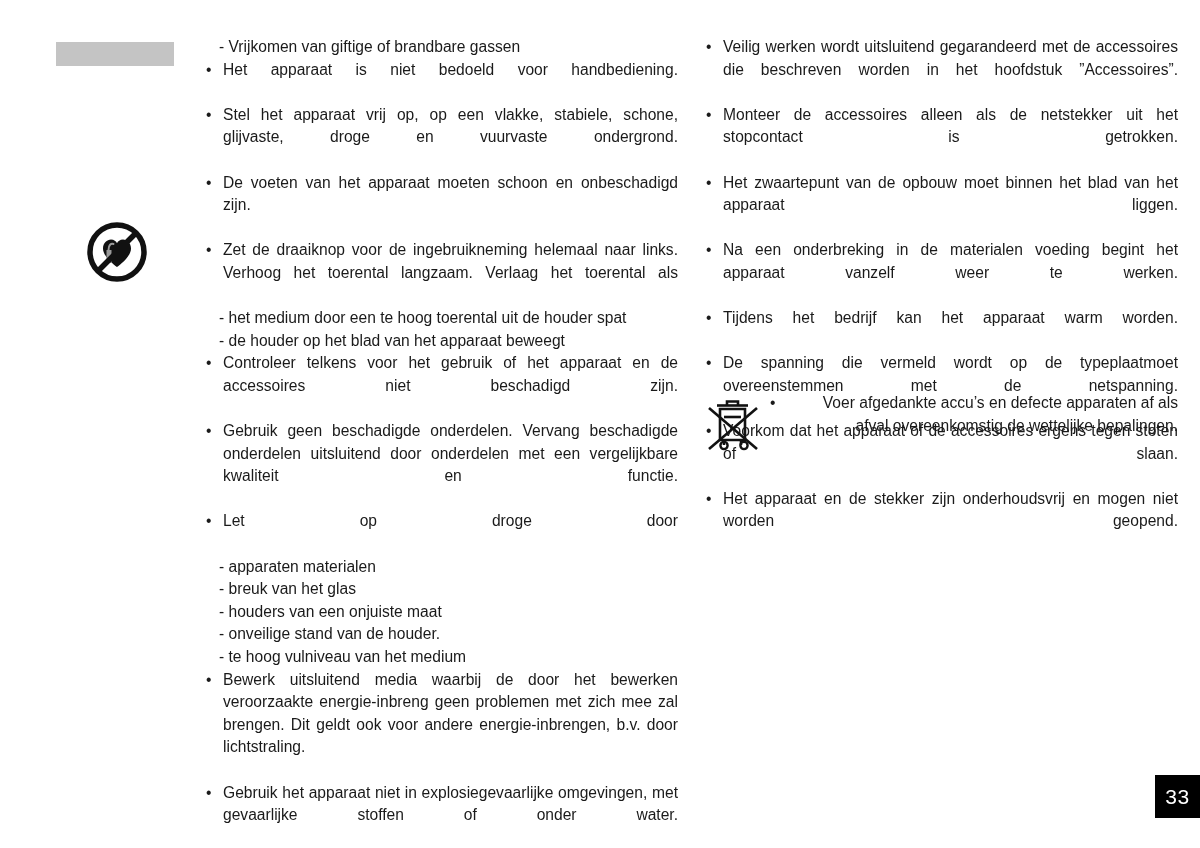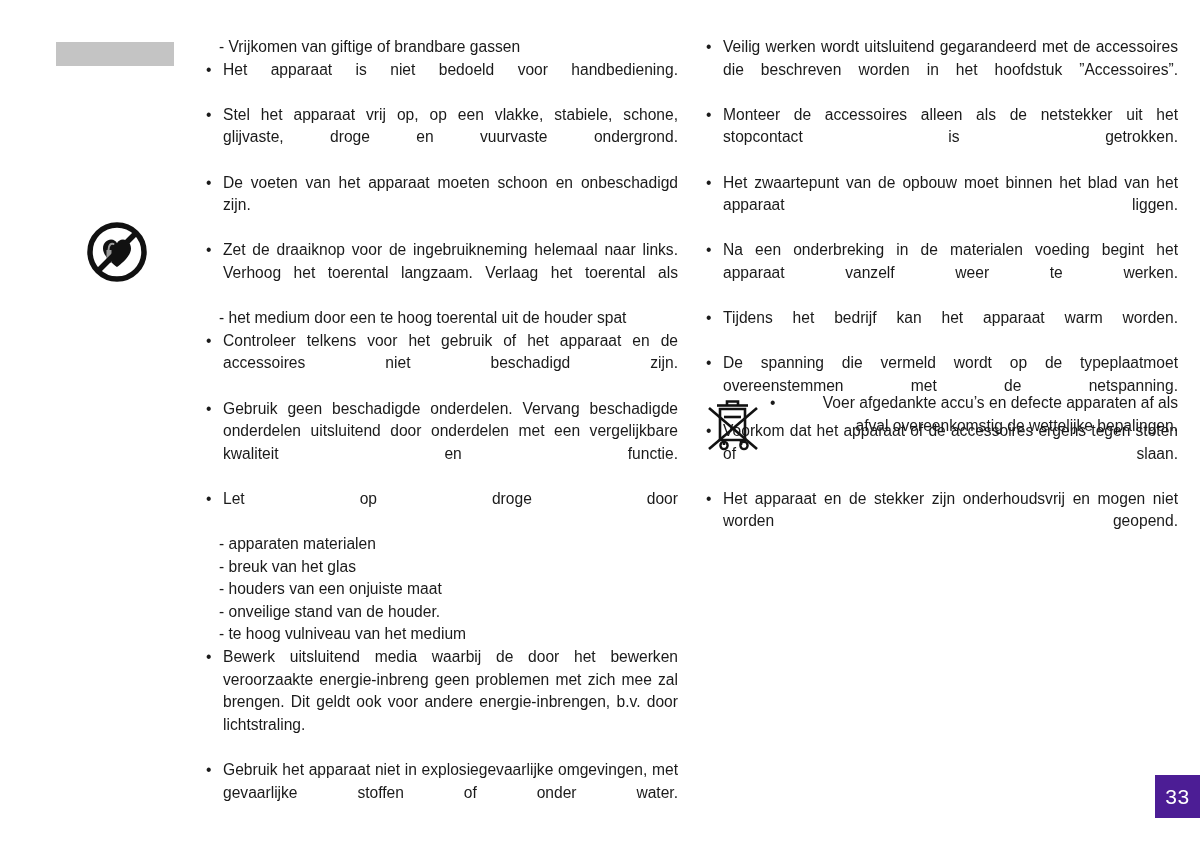--- a/index.html
+++ b/index.html
@@ -125,21 +125,21 @@
   }
   .weee-text-wrap > .text { display: block; text-align: right; }
 
   
   .page-badge {
     position: absolute;
     right: 0;
     top: 775px;
     width: 45px;
     height: 43px;
-    background: #4c1d95;
+    background: #000000;
     color: #ffffff;
     display: flex;
     align-items: center;
     justify-content: center;
     font-size: 21px;
     letter-spacing: 0.5px;
   }
 </style>
 </head>
 <body>
@@ -178,20 +178,23 @@
         <li class="item">
           <span class="bullet">•</span>
           <span class="text">De voeten van het apparaat moeten schoon en onbeschadigd zijn.</span>
         </li>
         <li class="item">
           <span class="bullet">•</span>
           <span class="text">Zet de draaiknop voor de ingebruikneming helemaal naar links. Verhoog het toerental langzaam. Verlaag het toerental als</span>
         </li>
         <li class="dash">
           <span class="text">- het medium door een te hoog toerental uit de houder spat</span>
+        </li>
+        <li class="dash">
+          <span class="text">- de houder op het blad van het apparaat beweegt</span>
         </li>
         <li class="item">
           <span class="bullet">•</span>
           <span class="text">Controleer telkens voor het gebruik of het apparaat en de accessoires niet beschadigd zijn.</span>
         </li>
         <li class="item">
           <span class="bullet">•</span>
           <span class="text">Gebruik geen beschadigde onderdelen. Vervang beschadigde onderdelen uitsluitend door onderdelen met een vergelijkbare kwaliteit en functie.</span>
         </li>
         <li class="item">

